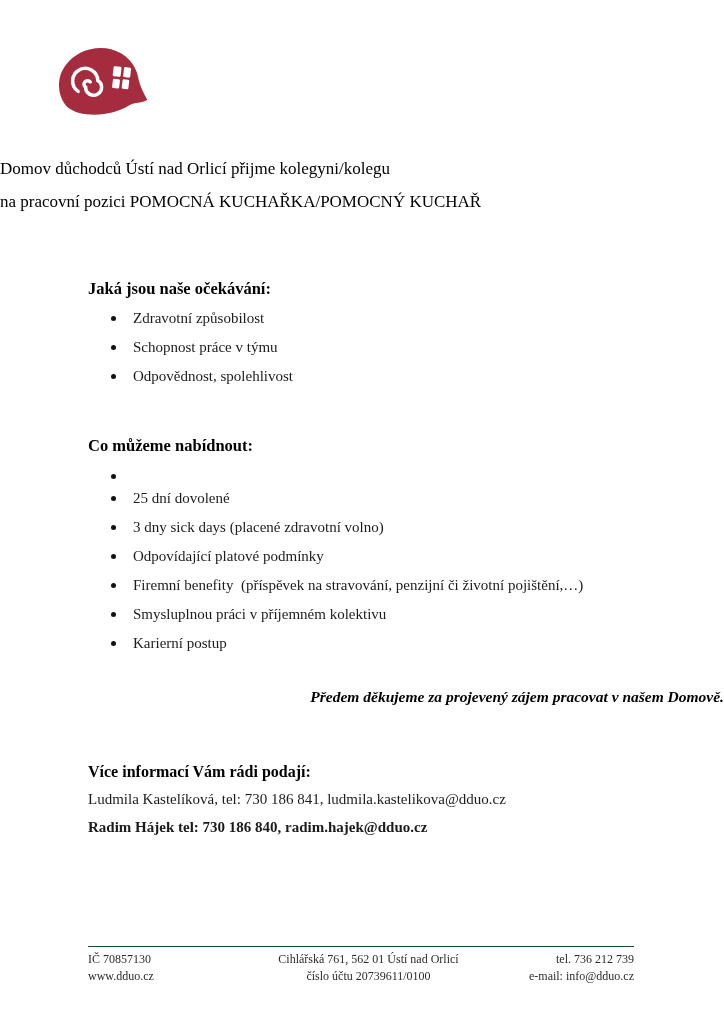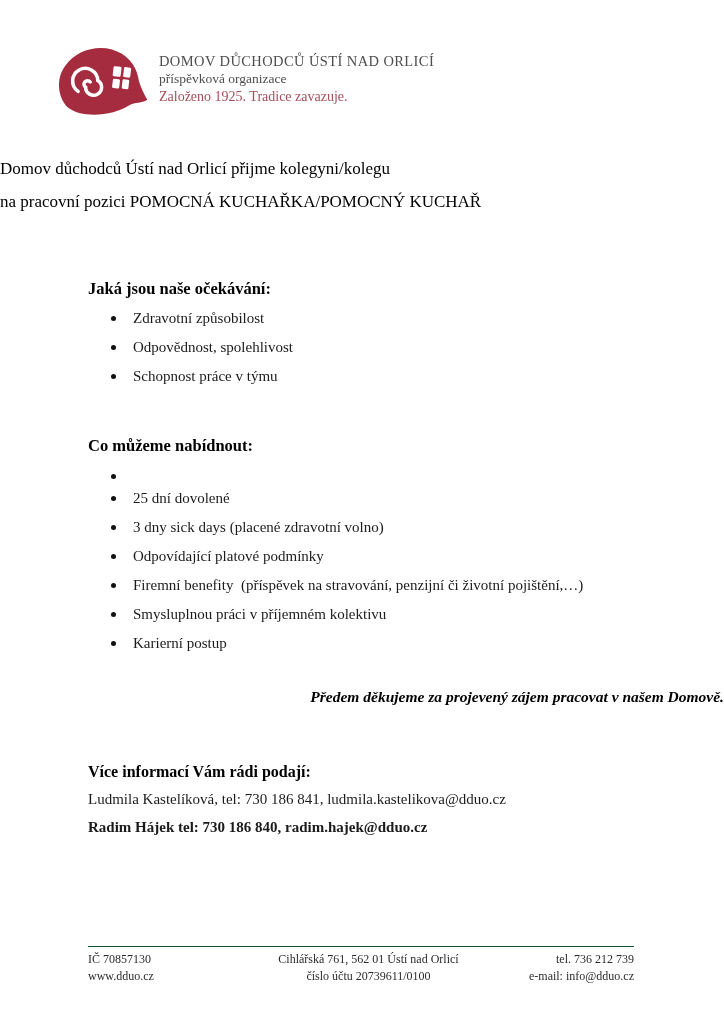--- a/index.html
+++ b/index.html
@@ -144,45 +144,40 @@
                a 4.2 4.2 0 1 0 -5.5 6.2
                a 9.5 9.5 0 1 0 14.5 -8
                a 15 15 0 1 0 -23.5 13"></path>
       <g fill="#ffffff" transform="translate(70,25) rotate(7)">
         <rect x="0" y="0" width="9.5" height="12" rx="1.5"></rect>
         <rect x="12.5" y="-0.5" width="8.5" height="12" rx="1.5"></rect>
         <rect x="1" y="15" width="8.5" height="11" rx="1.5"></rect>
         <rect x="12.5" y="14" width="8" height="11.5" rx="1.5"></rect>
       </g>
     </svg>
-    <div class="logo-text">
-      <div class="logo-org-name">DOMOV DŮCHODCŮ ÚSTÍ NAD ORLICÍ</div>
-      <div class="logo-org-type">příspěvková organizace</div>
-      <div class="logo-tagline">Založeno 1925. Tradice zavazuje.</div>
-    </div>
   </div>
 
   <div class="job-title">
     <div>Domov důchodců Ústí nad Orlicí přijme kolegyni/kolegu</div>
     <div>na pracovní pozici POMOCNÁ KUCHAŘKA/POMOCNÝ KUCHAŘ</div>
   </div>
 
   <div class="section-heading heading-expectations">Jaká jsou naše očekávání:</div>
   <ul class="bullet-list list-expectations">
     <li>
       <span class="dot"></span>
       <span class="li-text">Zdravotní způsobilost</span>
     </li>
     <li>
       <span class="dot"></span>
+      <span class="li-text">Schopnost práce v týmu</span>
+    </li>
+    <li>
+      <span class="dot"></span>
       <span class="li-text">Odpovědnost, spolehlivost</span>
-    </li>
-    <li>
-      <span class="dot"></span>
-      <span class="li-text">Schopnost práce v týmu</span>
     </li>
   </ul>
 
   <div class="section-heading heading-offer">Co můžeme nabídnout:</div>
   <ul class="bullet-list list-offer">
     <li>
       <span class="dot"></span>
     </li>
     <li>
       <span class="dot"></span>

